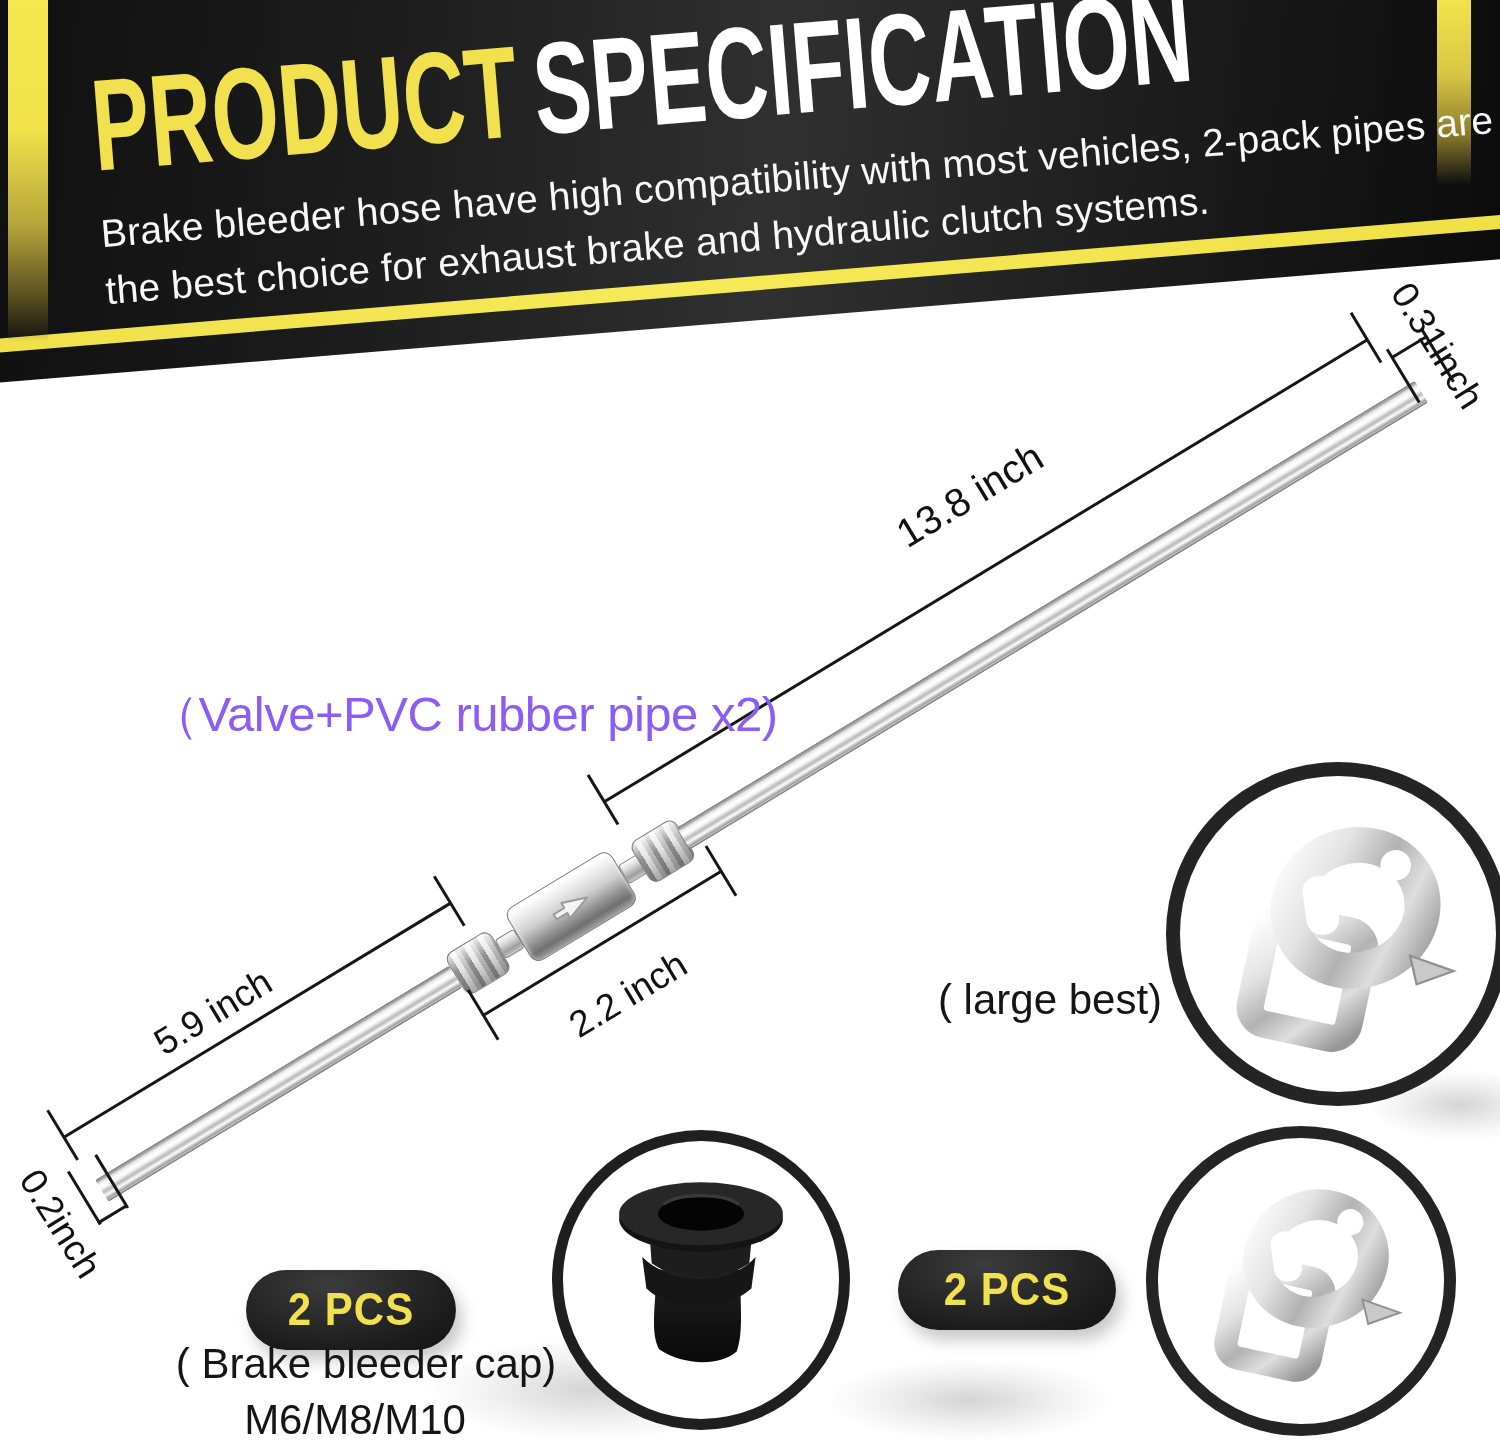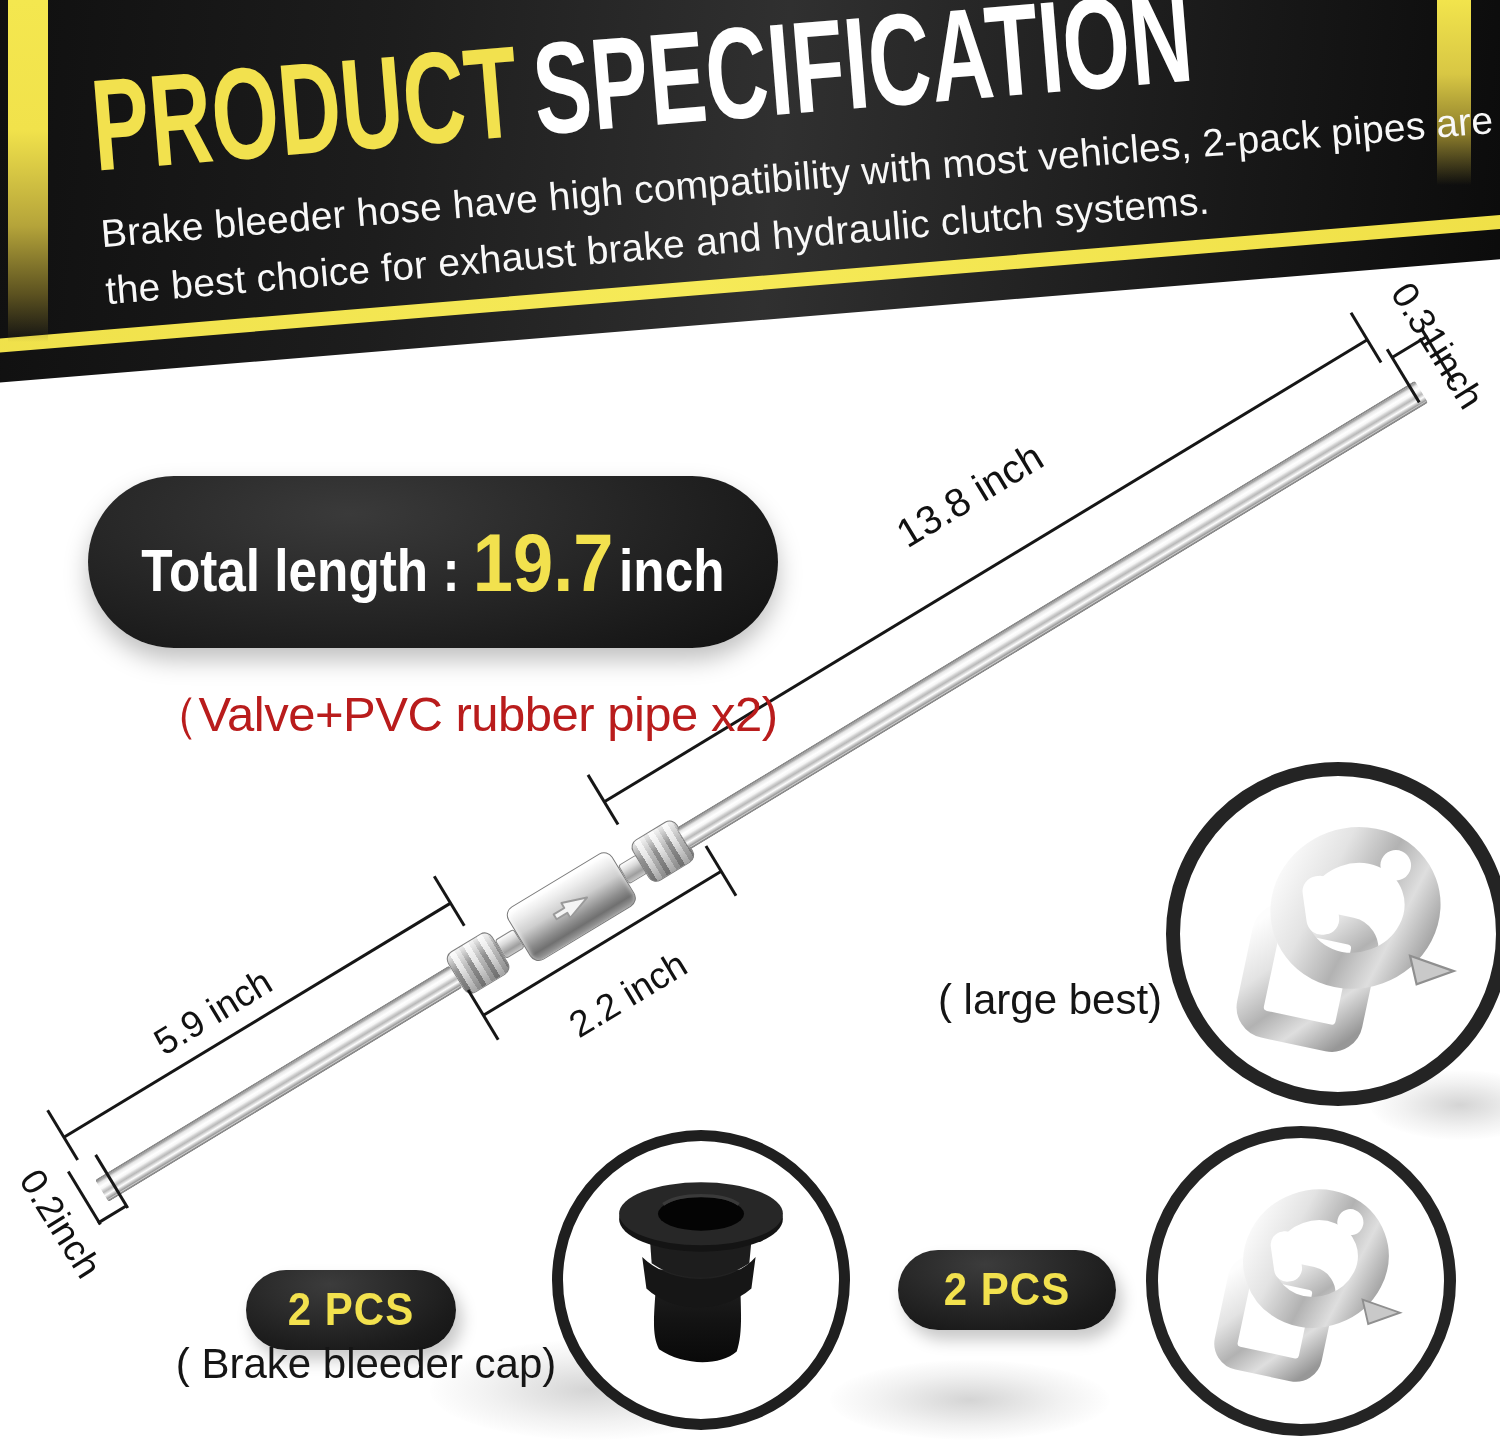--- a/index.html
+++ b/index.html
@@ -51,21 +51,21 @@
     position:absolute;left:88px;top:476px;width:690px;height:172px;border-radius:90px;
     background:radial-gradient(120% 170% at 38% 22%, #3a3a3a 0%, #1a1a1a 52%, #000000 100%);
     display:flex;align-items:center;justify-content:center;
     box-shadow:0 12px 24px rgba(0,0,0,0.25);z-index:4;
   }
   .pill-total-text{display:flex;align-items:baseline;transform:scale(0.95,1.08);white-space:nowrap;}
   .ptl{font-size:54px;font-weight:bold;color:#ffffff;}
   .ptv{font-size:76px;font-weight:bold;color:var(--accent);margin:0 6px 0 14px;}
   .ptu{font-size:54px;font-weight:bold;color:#ffffff;}
   .note{
-    position:absolute;left:150px;top:682px;width:640px;font-size:49px;color:#b91c1c;
+    position:absolute;left:150px;top:682px;width:640px;font-size:49px;color:#8b5cf6;
     white-space:nowrap;z-index:4;letter-spacing:-0.5px;
   }
 
   
   .pipe{
     position:absolute;left:100px;top:1192px;width:1600px;height:0;
     transform:rotate(-31.2deg);transform-origin:0 0;z-index:3;
   }
   .pipe > div{position:absolute;}
   .tube{
@@ -166,27 +166,20 @@
   <div class="band-text">
     <div class="title">
       <span class="t1">PRODUCT</span><span class="t2">SPECIFICATION</span>
     </div>
     <div class="subtitle">
       <div>Brake bleeder hose have high compatibility with most vehicles, 2-pack pipes are</div>
       <div>the best choice for exhaust brake and hydraulic clutch systems.</div>
     </div>
   </div>
 
-  <div class="pill-total">
-    <div class="pill-total-text">
-      <span class="ptl">Total length :</span>
-      <span class="ptv">19.7</span>
-      <span class="ptu">inch</span>
-    </div>
-  </div>
   <div class="note">（Valve+PVC rubber pipe x2)</div>
 
   <div class="pipe">
     <div class="tube tube-lower"></div>
     <div class="clampel c1"></div>
     <div class="neck n1"></div>
     <div class="valve">
       <svg viewBox="0 0 46 26" width="44">
         <path d="M3 10 h13 V4 l26 9 -26 9 v-6 H3 Z" fill="#f4f4f4" stroke="#9a9a9a" stroke-width="2" stroke-linejoin="round"></path>
       </svg>
@@ -232,20 +225,21 @@
         <circle cx="184" cy="72" r="14" fill="#ffffff"></circle>
       </g>
       <polygon points="186,140 226,154 192,166" fill="#c9c9c9" stroke="#8f8f8f" stroke-width="2"></polygon>
     </svg>
   </div>
 
   <div class="badge" style="left:246px;top:1270px;width:210px;height:80px;">
     <span>2 PCS</span>
   </div>
   <div class="callout-label" style="left:166px;top:1340px;width:400px;">( Brake bleeder cap)</div>
+  <div class="callout-label" style="left:155px;top:1396px;width:400px;">M6/M8/M10</div>
   <div class="pcircle circle-cap">
     <svg viewBox="0 0 240 240" width="252">
       <path d="M78 110 C76 150 72 170 80 186 C104 202 138 202 154 188 C160 170 158 150 157 110 Z" fill="url(#capB)"></path>
       <path d="M64 98 C92 126 148 126 172 98 L168 128 C140 152 94 152 68 128 Z" fill="#161616"></path>
       <path d="M70 62 L170 62 L166 104 C140 122 98 122 73 104 Z" fill="#1d1d1d"></path>
       <ellipse cx="120" cy="62" rx="78" ry="31" fill="#141414"></ellipse>
       <ellipse cx="120" cy="57" rx="78" ry="30" fill="#272727"></ellipse>
       <ellipse cx="120" cy="57" rx="41" ry="16" fill="#040404"></ellipse>
       <path d="M84 48 A41 16 0 0 1 156 48" stroke="#3a3a3a" stroke-width="3" fill="none"></path>
     </svg>

